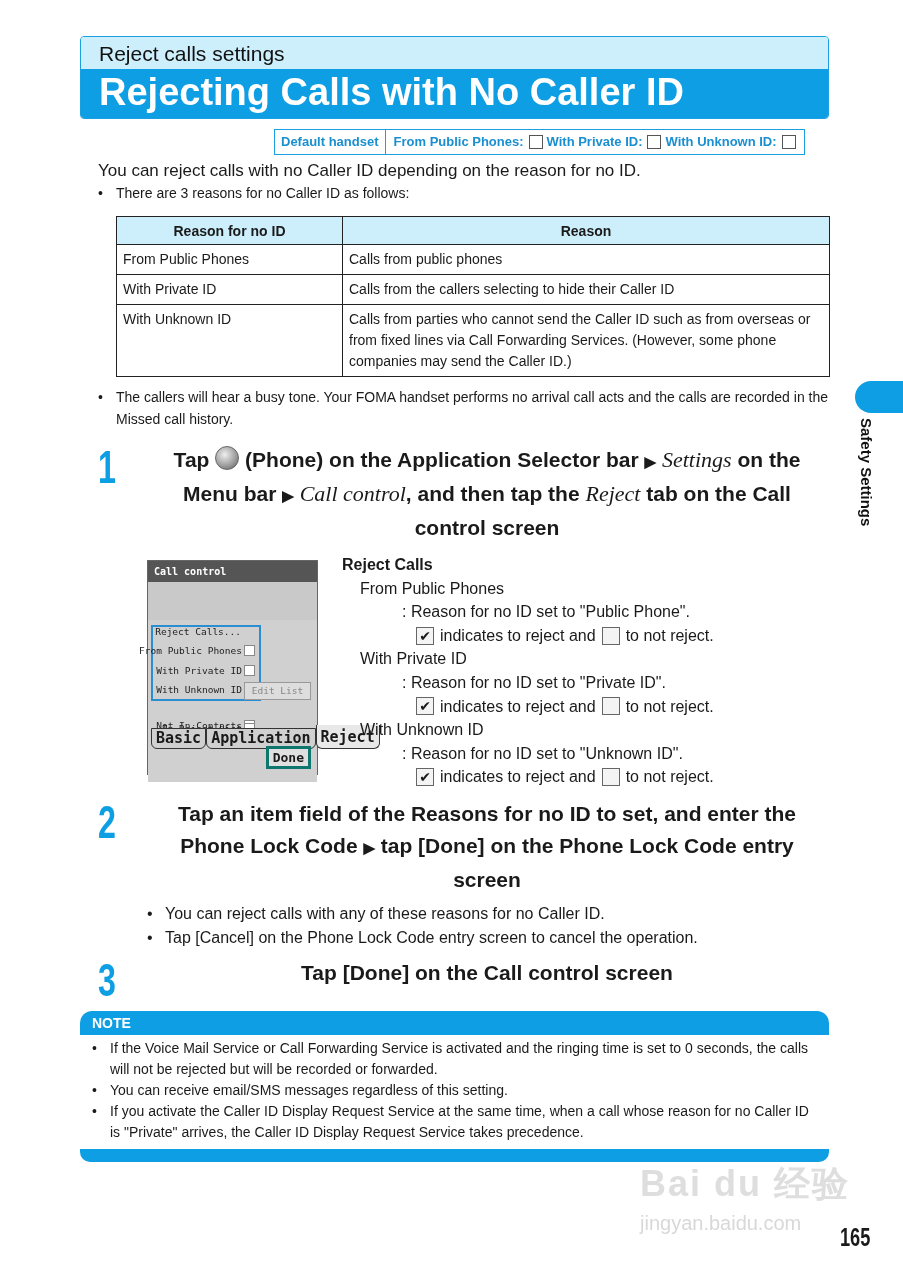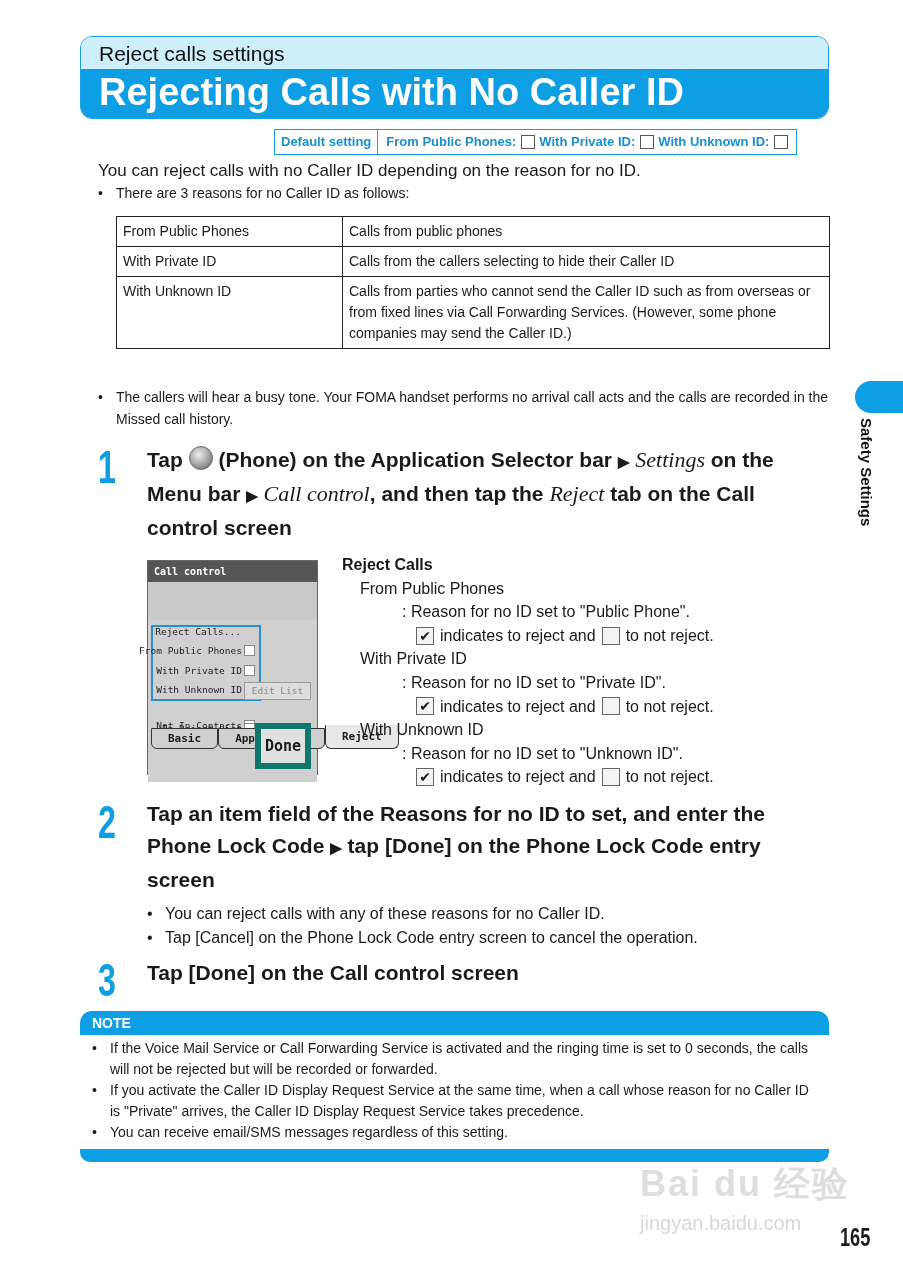--- a/index.html
+++ b/index.html
@@ -1,54 +1,54 @@
 <!DOCTYPE html>
 <html><head>
   <meta charset="utf-8">
   <style>
     * { box-sizing: border-box; margin: 0; padding: 0; }
     html, body { width: 903px; height: 1280px; background: #ffffff; overflow: hidden; }
     body { position: relative; font-family: "Liberation Sans", sans-serif; color: #1a1a1a; }
 
-    .header { position: absolute; left: 80px; top: 36px; width: 749px; height: 83px; border-radius: 12px; overflow: hidden; border: 1px solid #1aa0e2; }
+    .header { position: absolute; left: 80px; top: 36px; width: 749px; height: 83px; border-radius: 4px; overflow: hidden; border: 1px solid #1aa0e2; }
     .header-top { height: 32px; background: #cdeefb; padding-left: 18px; font-size: 21px; line-height: 33px; color: #111; }
     .header-main { height: 51px; background: #0d9ee3; padding-left: 18px; font-size: 38px; font-weight: bold; color: #fff; line-height: 46px; }
 
     .defaults { position: absolute; left: 274px; top: 129px; height: 26px; border: 1px solid #1a9fe0; display: flex; font-size: 13px; font-weight: bold; color: #1a8fd0; }
     .defaults .ds-label { padding: 0 6px; line-height: 24px; border-right: 1px solid #1a9fe0; }
     .defaults .ds-items { display: flex; align-items: center; padding: 0 8px; gap: 4px; }
     .defaults .ds-item { display: flex; align-items: center; gap: 5px; line-height: 24px; }
     .cb { display: inline-block; width: 14px; height: 14px; border: 1px solid #555; background: #fff; vertical-align: middle; }
 
     .intro { position: absolute; left: 98px; top: 160px; font-size: 17px; line-height: 22px; text-align: right; }
     .bullet { position: absolute; font-size: 14px; line-height: 22px; padding-left: 18px; }
     .bullet::before { content: "•"; position: absolute; left: 0; }
 
     table.reasons { position: absolute; left: 116px; top: 216px; width: 714px; border-collapse: collapse; font-size: 14px; }
     table.reasons th { background: #cdeefb; font-weight: bold; height: 28px; border: 1px solid #222; }
     table.reasons td { border: 1px solid #222; padding: 4px 6px; line-height: 21px; vertical-align: top; }
     table.reasons td.c1 { width: 226px; }
 
     .step-num { position: absolute; font-size: 46px; font-weight: bold; color: #0d9ee3; font-family: "Liberation Sans", sans-serif; transform: scaleX(0.7); transform-origin: left top; }
-    .step-text { position: absolute; left: 147px; font-size: 21px; font-weight: bold; line-height: 32px; width: 680px; }
+    .step-text { position: absolute; left: 147px; font-size: 21px; font-weight: bold; line-height: 32px; width: 680px; text-align: center; }
     .step-text i { font-family: "Liberation Serif", serif; font-weight: normal; font-style: italic; font-size: 22px; }
     .arrow { font-size: 15px; }
     .phone-icon { display: inline-block; width: 24px; height: 24px; border-radius: 50%; background: radial-gradient(circle at 40% 35%, #eee, #999 60%, #555); vertical-align: -3px; border: 1px solid #666; }
 
     .phone-screen { position: absolute; left: 147px; top: 560px; width: 171px; height: 215px; background: #c9c9c9; border: 1px solid #666; font-family: "DejaVu Sans Mono", monospace; font-size: 9.5px; }
     .ps-title { height: 21px; background: #555; color: #fff; font-weight: bold; line-height: 21px; padding-left: 6px; font-size: 10px; }
     .ps-body { position: absolute; left: 0; top: 21px; width: 169px; height: 162px; background: #d0d0d0; margin-top: 38px; }
     .ps-group { position: absolute; left: 3px; top: 5px; width: 110px; height: 76px; border: 2px solid #2a8fd0; }
     .ps-row { position: absolute; right: 62px; display: flex; align-items: center; gap: 2px; color: #222; white-space: nowrap; }
     .ps-cb { width: 11px; height: 11px; background: #fff; border: 1px solid #888; display: inline-block; }
     .ps-edit { position: absolute; left: 96px; top: 142px; width: 67px; height: 18px; border: 1px solid #999; color: #888; text-align: center; line-height: 16px; background: #ddd; }
     .ps-tabs { position: absolute; left: 3px; top: 166px; display: flex; }
-    .ps-tab { border: 1px solid #333; border-radius: 0 0 6px 6px; padding: 2px 16px; font-weight: bold; background: #d0d0d0; height: 21px; line-height: 15px; font-size: 11px; }
+    .ps-tab { border: 1px solid #333; border-radius: 0 0 6px 6px; padding: 2px 4px; font-weight: bold; background: #d0d0d0; height: 21px; line-height: 15px; font-size: 15px; }
     .ps-tab.active { background: #e8e8e8; border-top: none; height: 24px; margin-top: -3px; line-height: 20px; }
-    .ps-done { position: absolute; right: 6px; bottom: 5px; border: 6px solid #0f766e; padding: 8px 4px; font-weight: bold; background: #e0e0e0; font-size: 15px; }
+    .ps-done { position: absolute; right: 6px; bottom: 5px; border: 3px solid #0f766e; padding: 1px 4px; font-weight: bold; background: #e0e0e0; font-size: 13px; }
 
     .desc { position: absolute; left: 342px; top: 553px; font-size: 16px; line-height: 23.6px; }
     .desc .h { font-weight: bold; }
     .desc .l1 { padding-left: 18px; }
     .desc .l2 { padding-left: 60px; }
     .desc .l3 { padding-left: 74px; display: flex; align-items: center; gap: 6px; }
     .chk { display: inline-flex; width: 18px; height: 18px; border: 1px solid #666; background: #f4f4f4; align-items: center; justify-content: center; font-size: 14px; line-height: 1; }
 
     .note-bar { position: absolute; left: 80px; top: 1011px; width: 749px; height: 24px; background: #0d9ee3; border-radius: 12px 12px 0 0; color: #fff; font-weight: bold; font-size: 14px; padding-left: 12px; line-height: 24px; }
     .note-list { position: absolute; left: 92px; top: 1038px; width: 730px; font-size: 14px; line-height: 21px; }
@@ -65,21 +65,21 @@
   </style>
 </head>
 <body>
 
 <div class="header">
   <div class="header-top">Reject calls settings</div>
   <div class="header-main">Rejecting Calls with No Caller ID</div>
 </div>
 
 <div class="defaults">
-  <div class="ds-label">Default setting</div>
+  <div class="ds-label">Default handset</div>
   <div class="ds-items">
     <div class="ds-item">
       <span>From Public Phones:</span>
       <span class="cb"></span>
     </div>
     <div class="ds-item">
       <span>With Private ID:</span>
       <span class="cb"></span>
     </div>
     <div class="ds-item">
@@ -87,20 +87,24 @@
       <span class="cb"></span>
     </div>
   </div>
 </div>
 
 <div class="intro">You can reject calls with no Caller ID depending on the reason for no ID.</div>
 <div class="bullet" style="left:98px; top:182px; width:720px;">There are 3 reasons for no Caller ID as follows:</div>
 
 <table class="reasons">
   <tbody>
+      <tr>
+    <th>Reason for no ID</th>
+    <th>Reason</th>
+  </tr>
   <tr>
     <td class="c1">From Public Phones</td>
     <td>Calls from public phones</td>
   </tr>
   <tr>
     <td class="c1">With Private ID</td>
     <td>Calls from the callers selecting to hide their Caller ID</td>
   </tr>
   <tr>
     <td class="c1">With Unknown ID</td>
@@ -192,22 +196,22 @@
 </div>
 <div class="bullet" style="left:147px; top:902px; font-size:16px; line-height:24px;">You can reject calls with any of these reasons for no Caller ID.</div>
 <div class="bullet" style="left:147px; top:926px; font-size:16px; line-height:24px;">Tap [Cancel] on the Phone Lock Code entry screen to cancel the operation.</div>
 
 <div class="step-num" style="left:98px; top:953px;">3</div>
 <div class="step-text" style="top:957px;">Tap [Done] on the Call control screen</div>
 
 <div class="note-bar">NOTE</div>
 <ul class="note-list">
   <li>If the Voice Mail Service or Call Forwarding Service is activated and the ringing time is set to 0 seconds, the calls will not be rejected but will be recorded or forwarded.</li>
+  <li>You can receive email/SMS messages regardless of this setting.</li>
   <li>If you activate the Caller ID Display Request Service at the same time, when a call whose reason for no Caller ID is "Private" arrives, the Caller ID Display Request Service takes precedence.</li>
-  <li>You can receive email/SMS messages regardless of this setting.</li>
 </ul>
 <div class="note-bottom"></div>
 
 <div class="side-tab"></div>
 <div class="side-label">Safety Settings</div>
 
 <div class="watermark">Bai du 经验</div>
 <div class="watermark-sub">jingyan.baidu.com</div>
 <div class="page-num">165</div>
 

